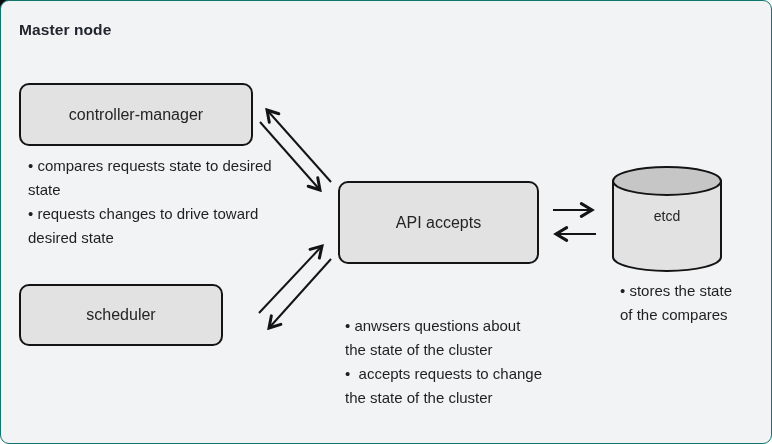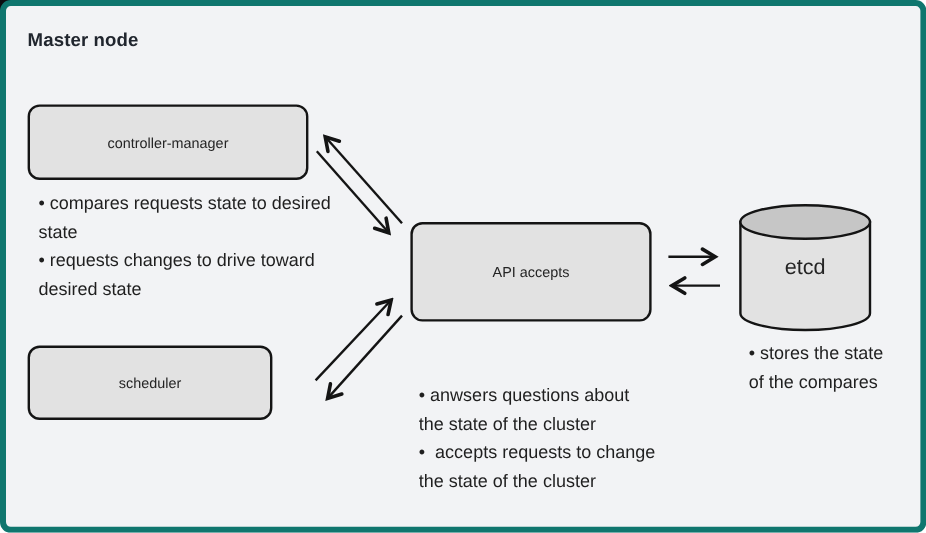--- a/index.html
+++ b/index.html
@@ -6,45 +6,45 @@
   body{
     width:772px;height:444px;position:relative;background:#ffffff;
     font-family:"Liberation Sans", sans-serif;
     -webkit-font-smoothing:antialiased;
   }
   .corner-artifact{
     position:absolute;left:0;top:0;width:13px;height:13px;background:#0b0d10;z-index:0;
   }
   .panel{
     position:absolute;inset:0;box-sizing:border-box;z-index:1;
-    background:#f2f3f5;border:5px solid #0f766e;border-radius:9px;
+    background:#f2f3f5;border:1px solid #0f766e;border-radius:9px;
     overflow:hidden;
   }
   .title{
     position:absolute;left:18px;top:20px;
     font-size:15.5px;font-weight:bold;color:#21262e;letter-spacing:.1px;
   }
   .node{
     position:absolute;box-sizing:border-box;
     background:#e2e2e2;border:2px solid #141414;border-radius:10px;
     display:flex;align-items:center;justify-content:center;
-    font-size:12px;color:#242424;
+    font-size:16px;color:#242424;
   }
   .node-cm{left:18px;top:82px;width:234px;height:63px;}
   .node-sched{left:18px;top:283px;width:204px;height:62px;}
   .node-api{left:337px;top:180px;width:201px;height:83px;}
   .notes{position:absolute;color:#1f1f1f;font-size:15px;line-height:24px;}
   .notes div{white-space:pre;}
   .notes-cm{left:27px;top:153px;}
   .notes-sched{left:27px;top:357px;}
   .notes-api{left:344px;top:277px;margin-top:36px;}
   .notes-etcd{left:619px;top:278px;}
   .etcd-label{
     position:absolute;left:611px;top:207px;width:110px;text-align:center;
-    font-size:18px;color:#242424;z-index:3;
+    font-size:14px;color:#242424;z-index:3;
   }
   svg.overlay{position:absolute;left:0;top:0;z-index:2;}
 </style>
 </head>
 <body>
 
 <div class="corner-artifact"></div>
 
 <div class="panel">
 

